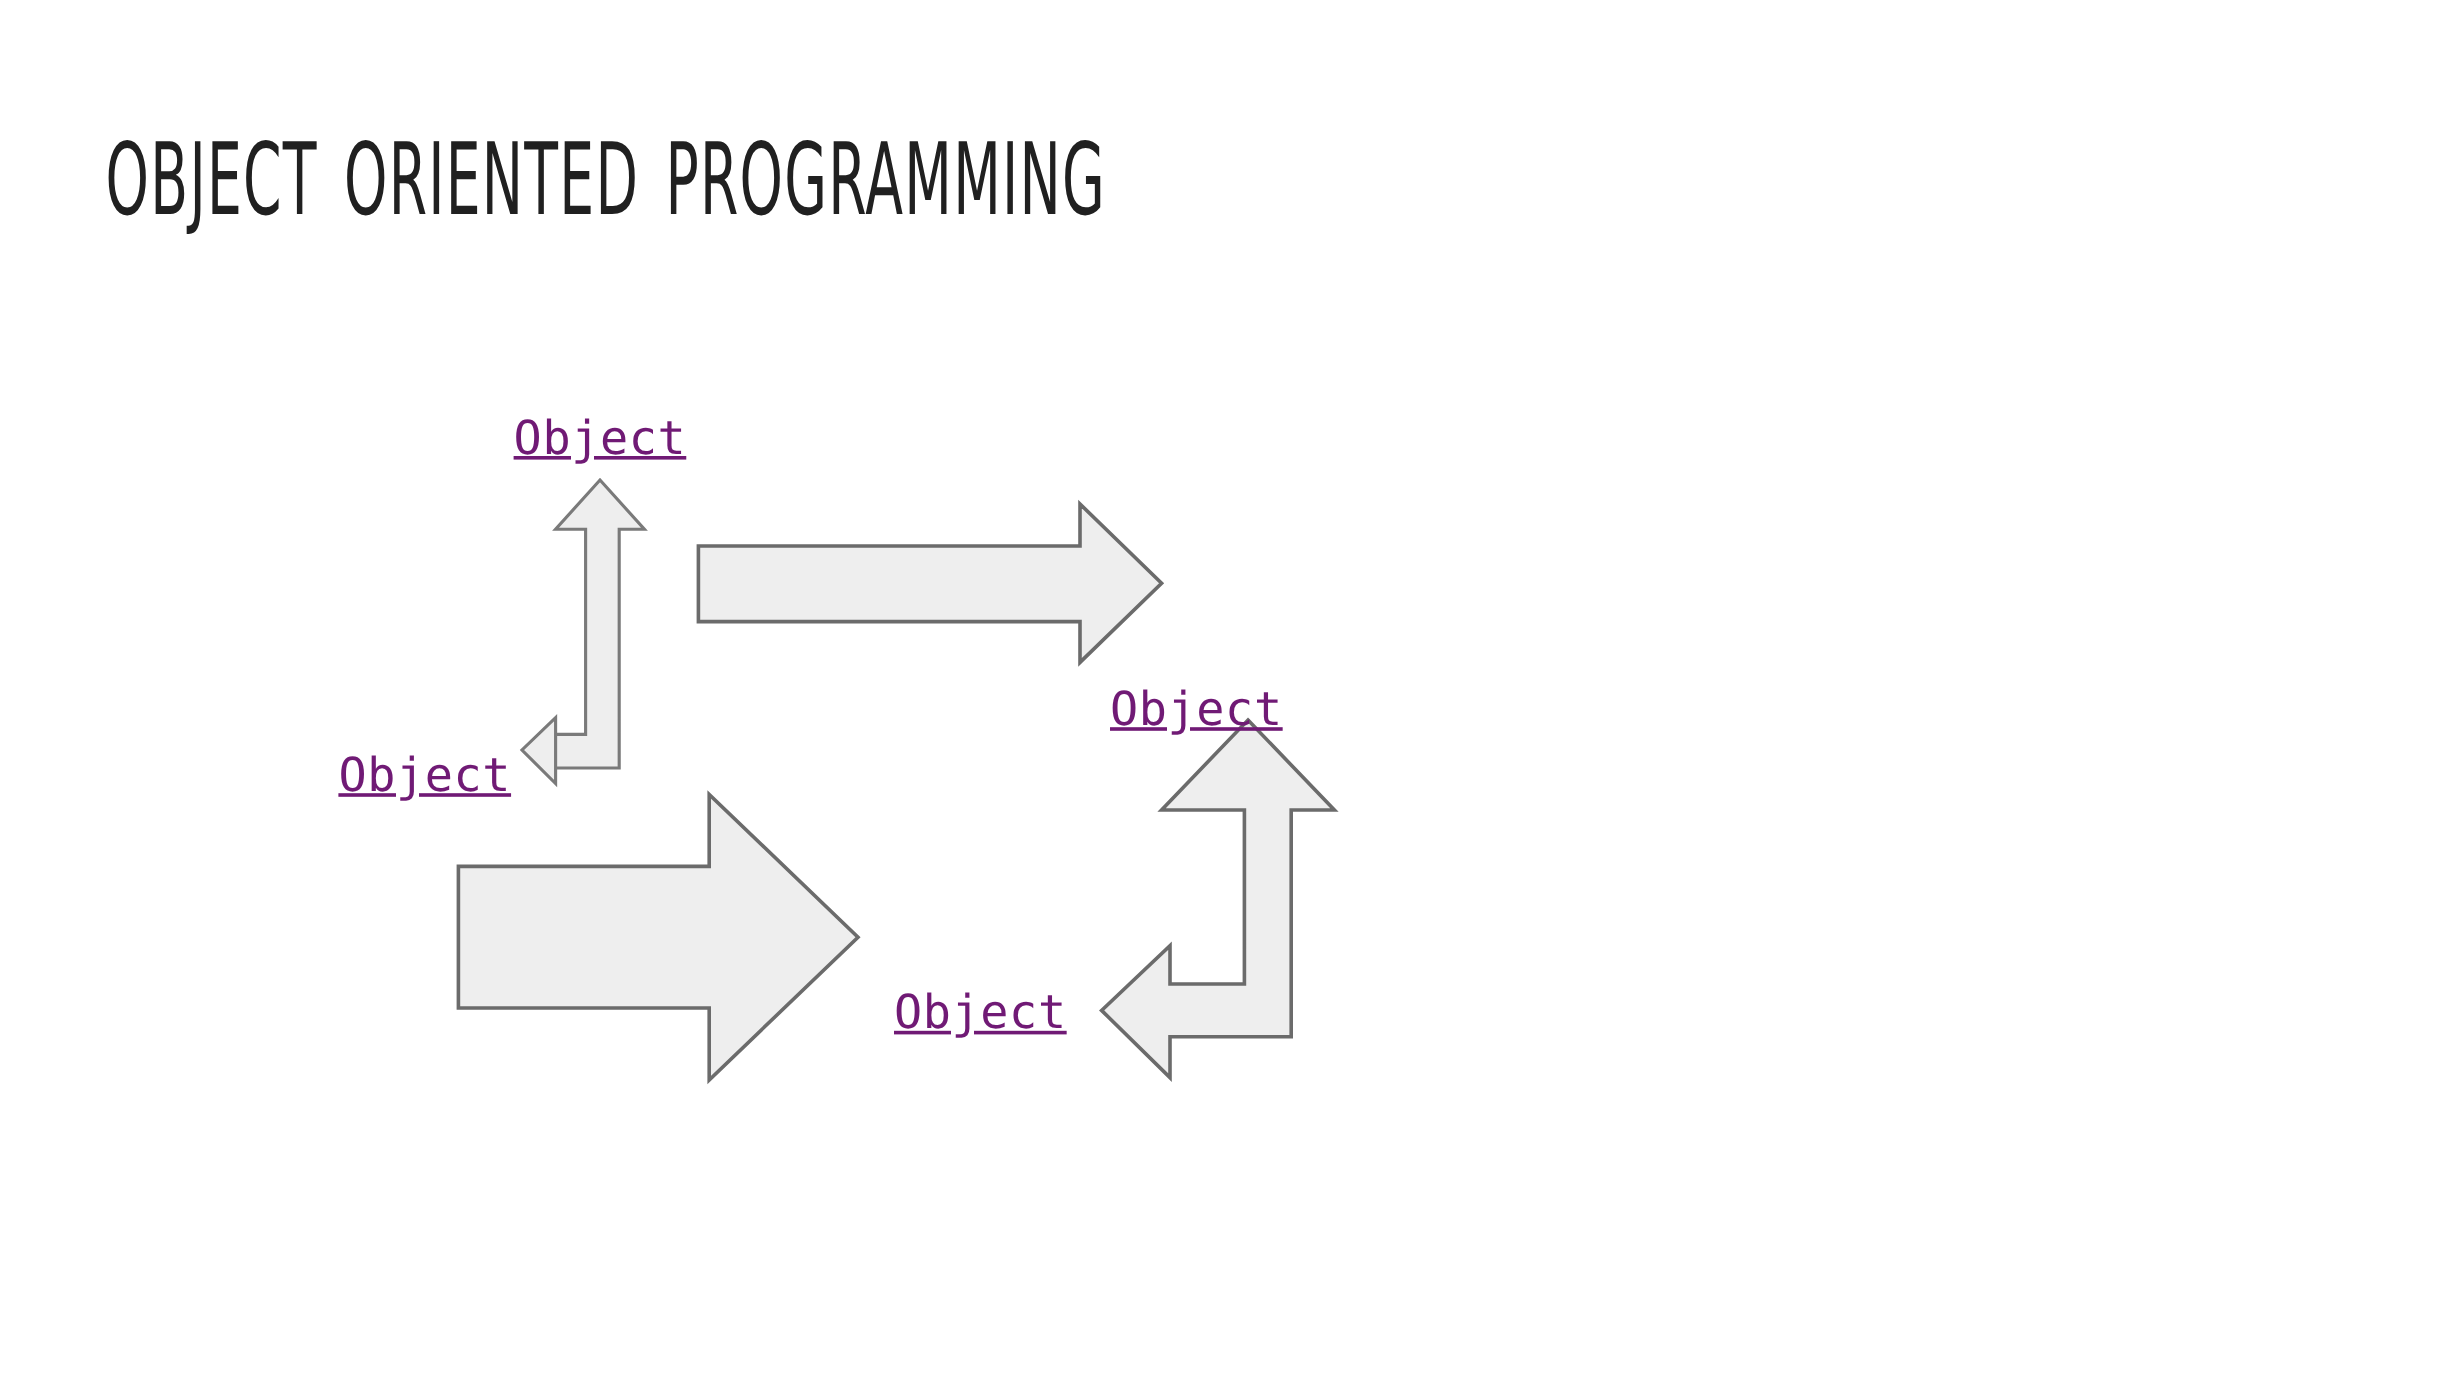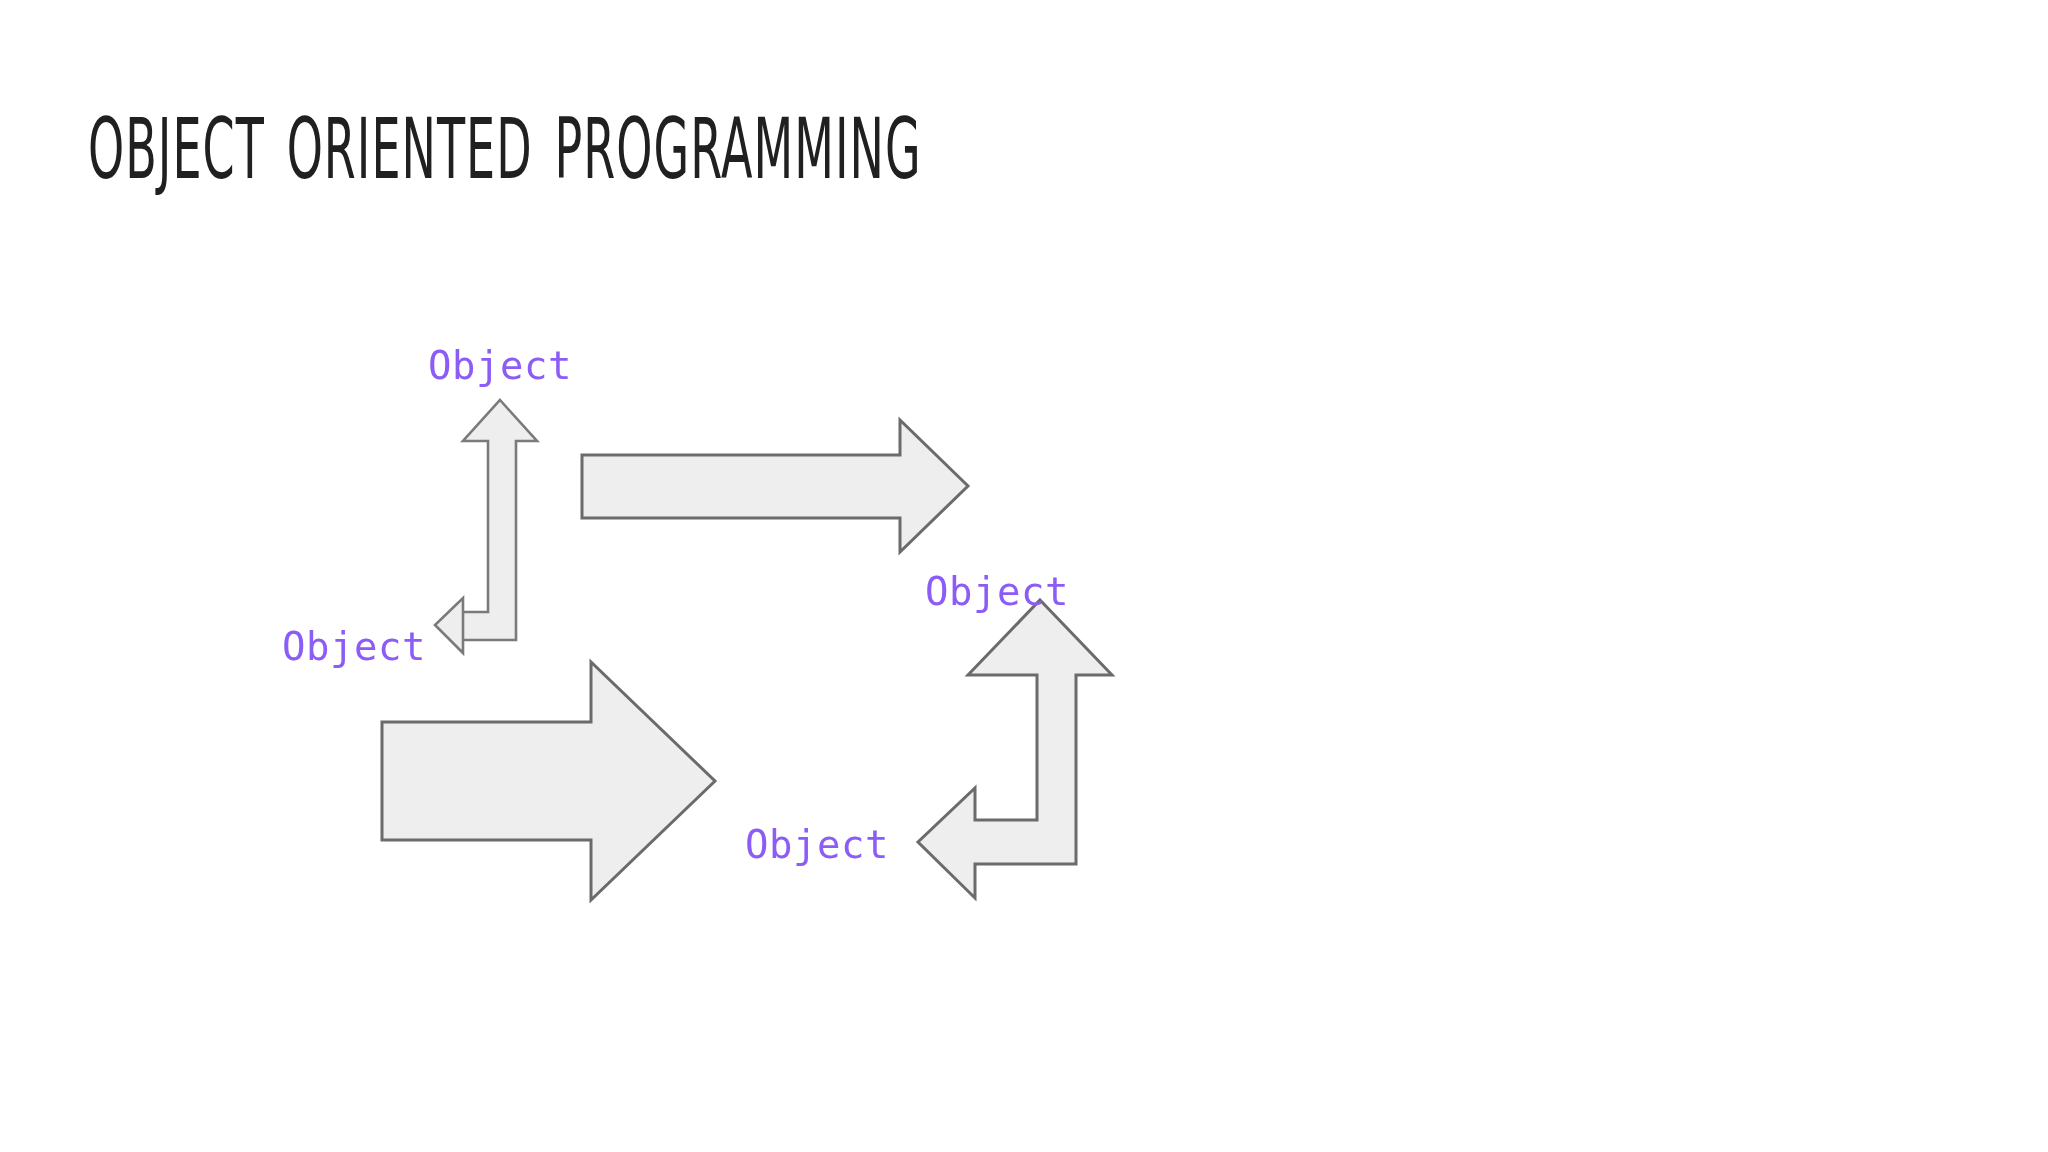--- a/index.html
+++ b/index.html
@@ -66,23 +66,24 @@
     stroke-width: 2.6;
     stroke-linejoin: miter;
   }
 
   
   .object-label {
     position: absolute;
     font-family: "DejaVu Sans Mono", "Liberation Mono", monospace;
     font-size: 39px;
     line-height: 1;
-    color: #8b5cf6;
+    color: #701a75;
     white-space: nowrap;
     letter-spacing: 0.5px;
+    text-decoration: underline;
   }
   #label-top-left   { left: 428px; top: 346px; }
   #label-mid-left   { left: 282px; top: 627px; }
   #label-right-top  { left: 925px; top: 572px; }
   #label-bottom-mid { left: 745px; top: 825px; }
 </style>
 </head>
 <body>
 
 <div id="slide">

